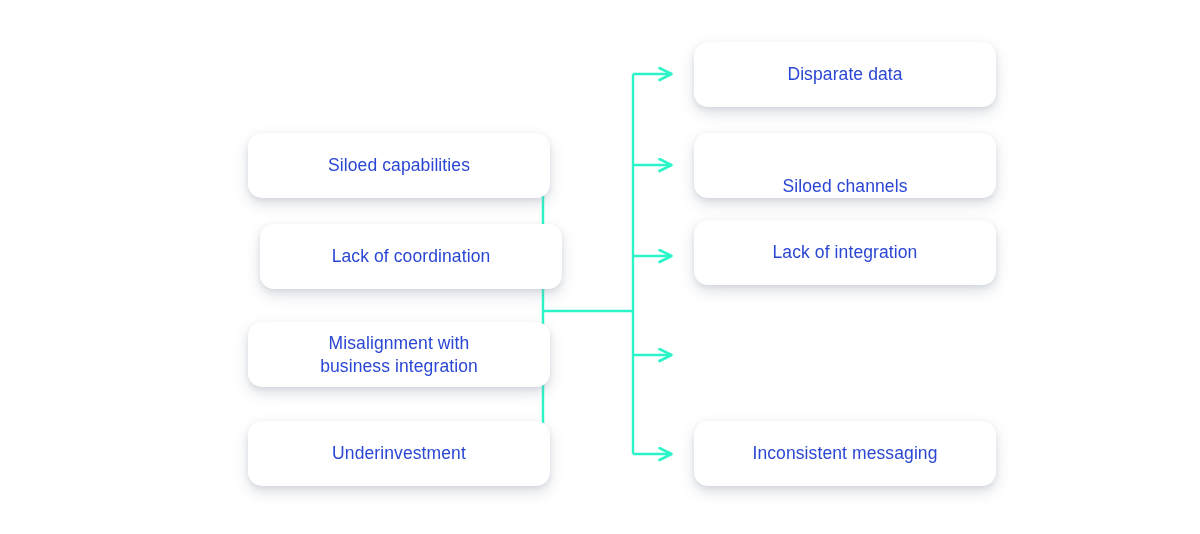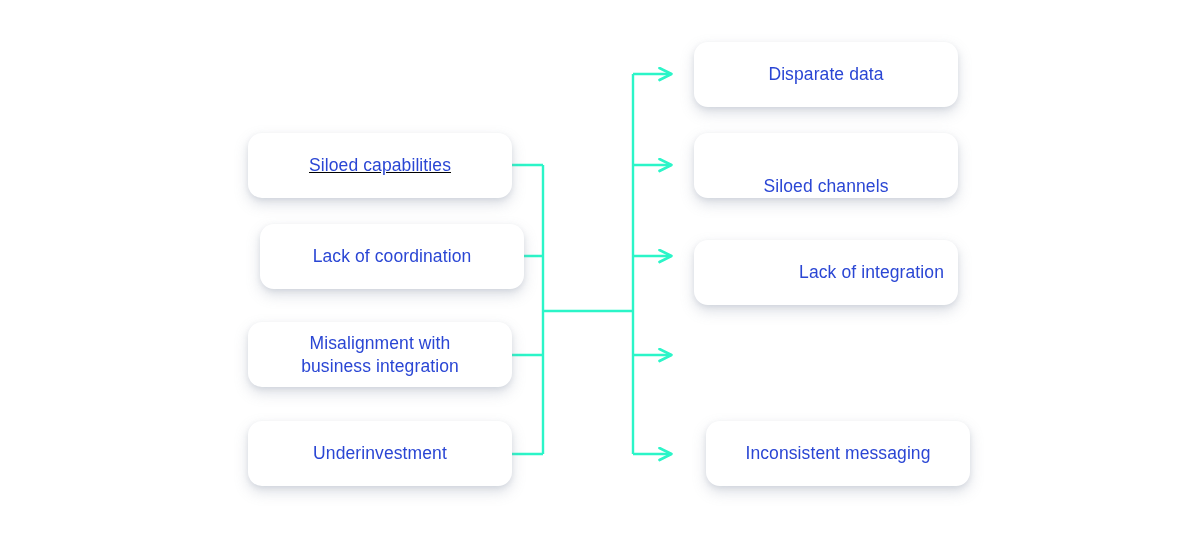--- a/index.html
+++ b/index.html
@@ -20,21 +20,21 @@
   .connectors {
     position: absolute;
     left: 0;
     top: 0;
     width: 1200px;
     height: 534px;
     pointer-events: none;
   }
   .card {
     position: absolute;
-    width: 264px;
+    width: 302px;
     height: 65px;
     background: #ffffff;
     border-radius: 14px;
     box-shadow: 0 6px 14px rgba(140, 148, 168, 0.30),
                 0 2px 5px rgba(140, 148, 168, 0.18);
     display: flex;
     align-items: center;
     justify-content: center;
     text-align: center;
     box-sizing: border-box;
@@ -42,30 +42,30 @@
   }
   .card-label {
     color: #2a46d4;
     font-size: 17.5px;
     line-height: 23px;
     font-weight: 400;
     letter-spacing: 0.1px;
     white-space: pre-line;
   }
   
-  .l0 { left: 248px; top: 133px; text-decoration: underline; }
+  .l0 { left: 248px; top: 133px; }
   .l1 { left: 260px; top: 224px; }
   .l2 { left: 248px; top: 322px; }
   .l3 { left: 248px; top: 421px; }
   
   .r0 { left: 694px; top: 42px; }
   .r1 { left: 694px; top: 133px; align-items: flex-end; }
-  .r2 { left: 694px; top: 240px; justify-content: flex-end; }
+  .r2 { left: 694px; top: 220px; }
   .r3 { left: 694px; top: 322px; }
-  .r4 { left: 694px; top: 421px; margin-left: 12px; }
+  .r4 { left: 694px; top: 421px; }
 </style>
 </head>
 <body>
 
 <div id="diagram">
 
   <svg class="connectors" viewBox="0 0 1200 534" width="1200" height="534" aria-hidden="true">
     <defs>
       <marker id="arrowhead" markerWidth="7" markerHeight="7" refX="5.4" refY="3" orient="auto" markerUnits="strokeWidth">
         <path d="M0.6,0.5 L5.6,3 L0.6,5.5" fill="none" stroke="#2bf5c8" stroke-width="1.1" stroke-linecap="round" stroke-linejoin="round"></path>

